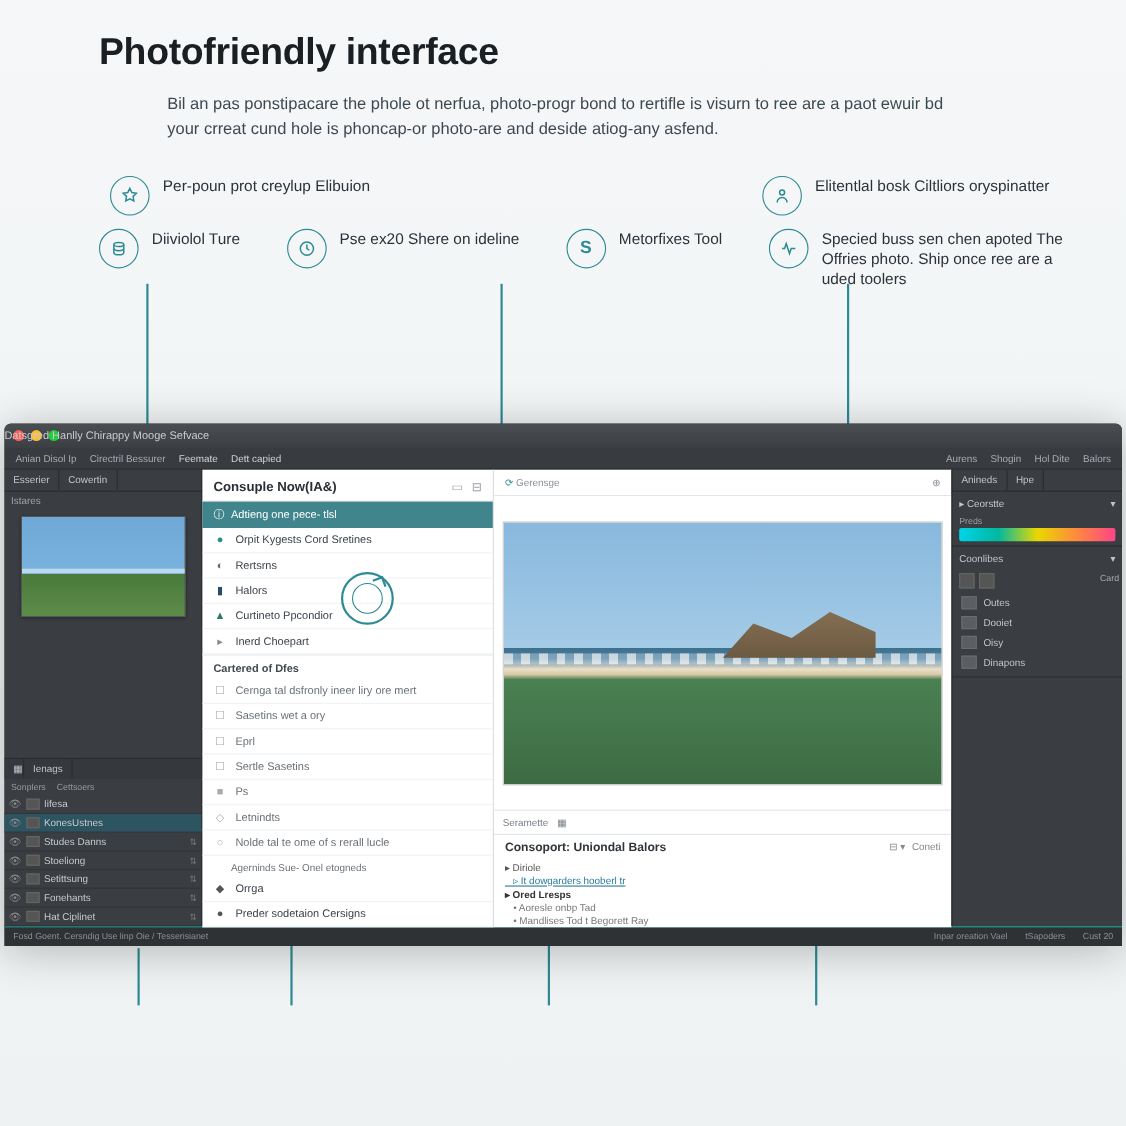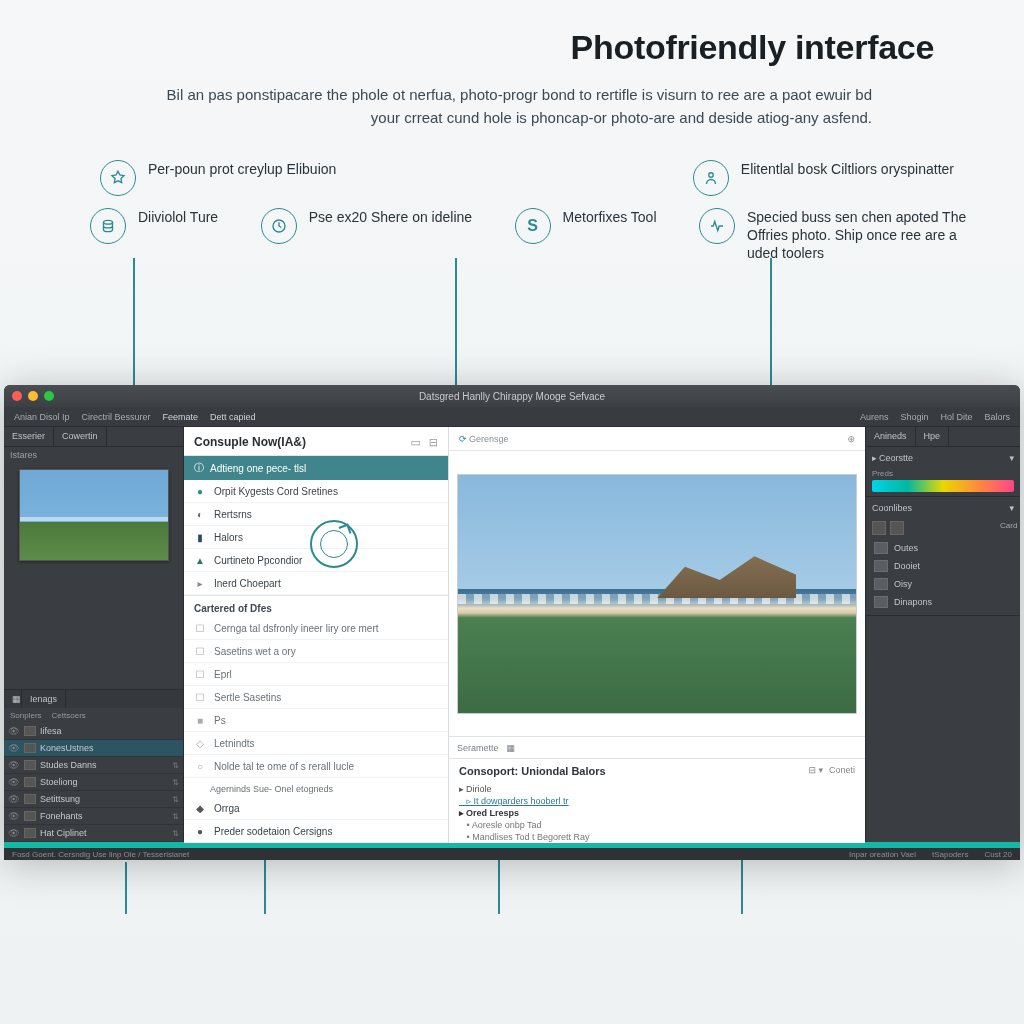--- a/index.html
+++ b/index.html
@@ -1,31 +1,31 @@
 <!DOCTYPE html>
 <html><head>
 <meta charset="utf-8">
 <style>
 *{box-sizing:border-box;margin:0;padding:0;font-family:-apple-system,BlinkMacSystemFont,"Segoe UI",Arial,sans-serif}
 body{width:1024px;height:1024px;background:linear-gradient(180deg,#f5f7f8 0%,#eef2f3 100%);overflow:hidden;position:relative}
-.hero{text-align:right;padding:28px 90px 8px}
+.hero{text-align:left;padding:28px 90px 8px}
 .hero h1{font-size:34px;font-weight:800;color:#1a1f23;letter-spacing:-0.3px}
 .hero p{margin-top:16px;font-size:15px;line-height:1.55;color:#3d4952;max-width:720px;margin-left:auto;margin-right:auto}
 .callouts-top{display:flex;justify-content:space-between;padding:22px 70px 0 100px;position:relative}
 .callouts-bottom{display:flex;justify-content:space-between;padding:12px 55px 0 90px}
 .co{display:flex;gap:12px;align-items:flex-start;max-width:270px}
 .co-icon{flex:0 0 36px;width:36px;height:36px;border:1.5px solid #2c8a93;border-radius:50%;display:flex;align-items:center;justify-content:center;color:#2c8a93}
 .co-icon svg{width:18px;height:18px}
 .co-text{font-size:14px;line-height:1.3;color:#2a3339}
 .ld{position:absolute;width:1.5px;background:#2c8a93}
 .app{position:absolute;left:4px;top:385px;width:1016px;height:475px;border-radius:6px 6px 0 0;box-shadow:0 4px 40px rgba(0,0,0,0.25);overflow:hidden;background:#3a3d41}
 .titlebar{height:22px;background:linear-gradient(#4a4d51,#3c3f43);display:flex;align-items:center;padding:0 8px;position:relative}
 .traffic{display:flex;gap:6px}
 .traffic span{width:10px;height:10px;border-radius:50%}
-.ttl{position:absolute;left:0;right:0;text-align:center;font-size:10px;color:#c8ccd0}
+.ttl{position:absolute;left:0;right:0;text-align:left;font-size:10px;color:#c8ccd0}
 .menubar{height:20px;background:#383b3f;display:flex;align-items:center;padding:0 10px;gap:12px;font-size:9px;color:#a8adb3;border-bottom:1px solid #2a2c2f}
 .menubar span{cursor:default}
 .menubar .spacer{flex:1}
 .workspace{display:flex;height:calc(100% - 42px - 18px)}
 .lcol{width:180px;background:#3a3d41;display:flex;flex-direction:column;border-right:1px solid #2a2c2f}
 .nav-tabs{height:20px;display:flex;font-size:9px;color:#bfc4c9;border-bottom:1px solid #2a2c2f}
 .nav-tabs div{padding:4px 8px;border-right:1px solid #2a2c2f}
 .nav-lbl{font-size:9px;color:#9ea3a8;padding:3px 6px}
 .thumb{width:150px;height:92px;margin:6px auto 10px;border:1px solid #555;background:linear-gradient(180deg,#6fa8d6 0%,#7bb3de 58%,#4a7a3c 58%,#5d8c4a 100%);position:relative;box-shadow:0 1px 3px rgba(0,0,0,0.4)}
 .thumb::after{content:"";position:absolute;left:0;right:0;top:52%;height:4px;background:rgba(255,255,255,0.5)}
@@ -66,21 +66,21 @@
 .rcol{width:155px;background:#3a3d41;border-left:1px solid #2a2c2f;font-size:9px;color:#c0c4c8}
 .rtabs{display:flex;height:20px;border-bottom:1px solid #2a2c2f}
 .rtabs div{padding:4px 8px;border-right:1px solid #2a2c2f;font-size:9px}
 .rsect{padding:4px 6px;border-bottom:1px solid #2a2c2f}
 .rsect-hd{display:flex;justify-content:space-between;align-items:center;font-size:9px;padding:2px 0 4px}
 .grad{height:12px;background:linear-gradient(90deg,#00d4e8,#00b8a0,#e8d800,#ff8a3d,#ff4488);border-radius:2px}
 .rswatch{display:flex;gap:4px;padding:4px 0}
 .rswatch span{width:14px;height:14px;background:#555;border:1px solid #666}
 .ritem{display:flex;align-items:center;gap:6px;padding:3px 2px;font-size:9px}
 .ritem .ri{width:14px;height:12px;background:#5a5d61;border:1px solid #6a6d71}
-.statusbar{height:18px;background:#2f3235;display:flex;align-items:center;padding:0 8px;font-size:8px;color:#8a8f94;justify-content:space-between;border-top:6px solid #14b8a6}
+.statusbar{height:18px;background:#2f3235;display:flex;align-items:center;padding:0 8px;font-size:8px;color:#8a8f94;justify-content:space-between;border-top:1px solid #14b8a6}
 .statusbar .sright{display:flex;gap:16px}
 .ring{position:absolute;left:310px;top:520px;width:48px;height:48px;border:2px solid #2c8a93;border-radius:50%;pointer-events:none}
 .ring::after{content:"";position:absolute;top:3px;right:6px;width:8px;height:8px;border-top:2px solid #2c8a93;border-right:2px solid #2c8a93;transform:rotate(-20deg)}
 .ring2{position:absolute;left:320px;top:530px;width:28px;height:28px;border:1.5px solid #2c8a93;border-radius:50%}
 </style>
 </head>
 <body>
 
 <div class="hero">
   <h1>Photofriendly interface</h1>

